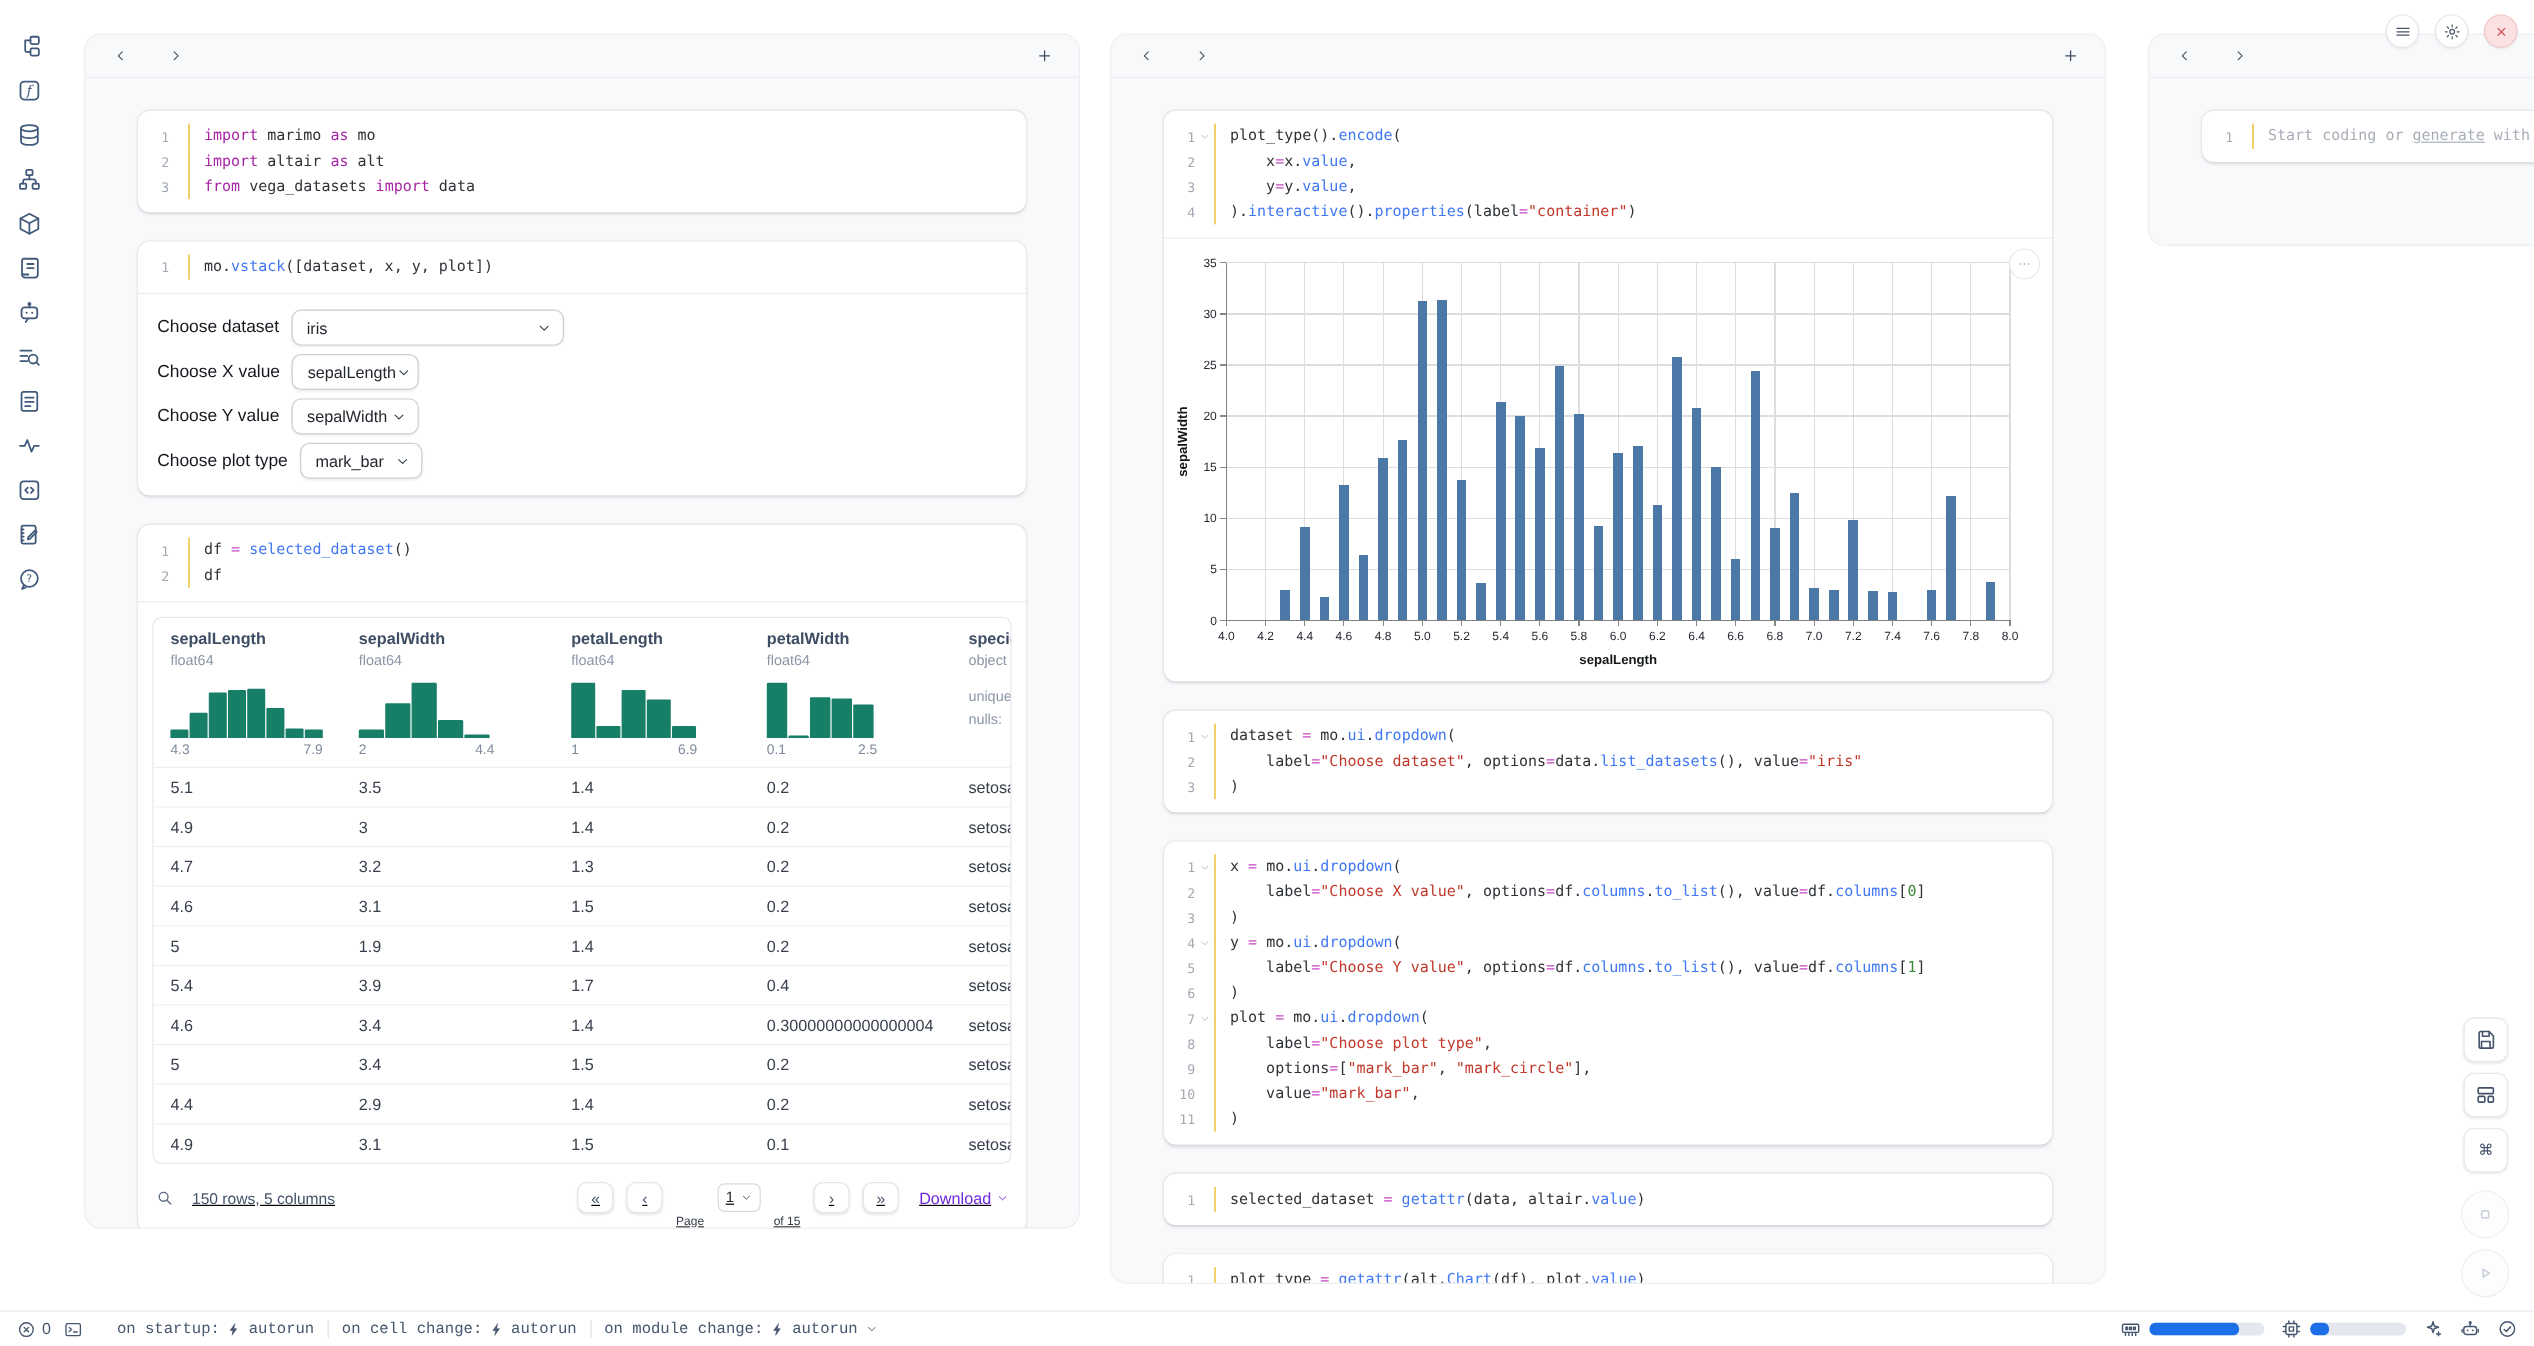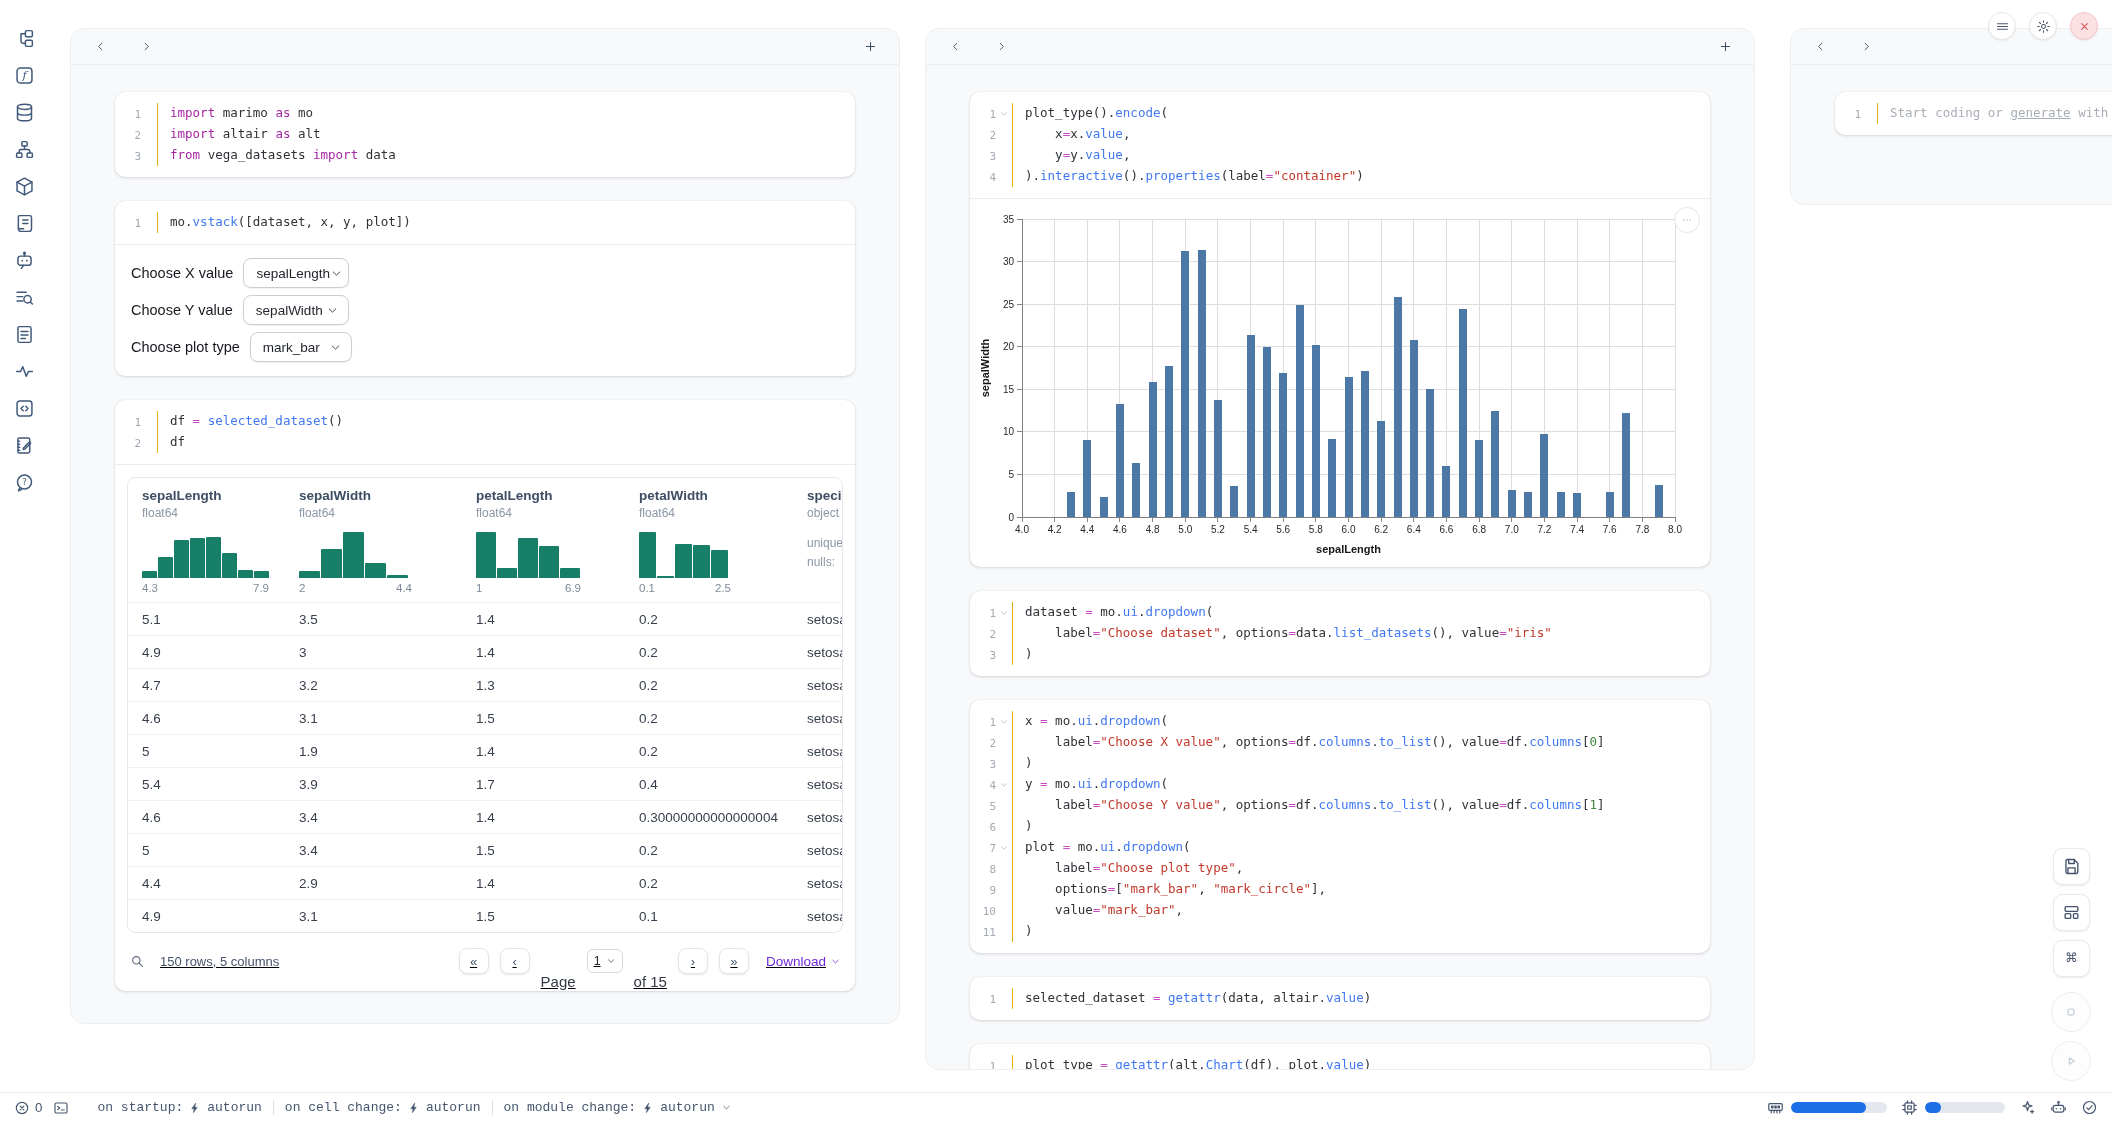--- a/index.html
+++ b/index.html
@@ -65,21 +65,21 @@
   .trow { display:flex; border-top:1px solid #EEF1F4; height:33px; align-items:center;
     font-size:13.5px; color:#373F4C; }
   .td { flex:none; padding:0 10px 0 14px; overflow:hidden; white-space:nowrap; }
   .tfoot { margin-top:10px; display:flex; align-items:center; gap:11px; padding:0 2px; height:36px;text-decoration:underline; }
   .searchic { width:16px; height:16px; color:#5C6A7E; margin-right:4px; }
   .summary { font-size:13px; color:#44536B; }
   .spacer { flex:1; }
   .navbtn { width:30px; height:26px; border-radius:8px; background:#fff; border:1px solid #E3E7EC;
     box-shadow:0 1px 2px rgba(16,24,40,.1); color:#44536B; font-size:13px; line-height:1;
     display:inline-flex; align-items:center; justify-content:center; }
-  .pglabel { font-size:15px; color:#333A45;margin-top:40px; }
+  .pglabel { font-size:10px; color:#333A45;margin-top:40px; }
   .pagesel { border:1px solid #D6DAE0; border-radius:6px; height:24px; padding:0 6px;
     display:inline-flex; align-items:center; gap:5px; font-size:12.5px; color:#23272E;
     background:#fff; cursor:pointer; }
   .pagesel .icon { width:10px; height:10px; color:#2F3A48; }
   .dl { display:inline-flex; align-items:center; gap:4px; color:#6d28d9; font-size:13.5px; margin-left:6px; }
   .dl .icon { width:11px; height:11px; }
 
   
   .chartout { position:relative; padding:10px 6px 4px 8px; }
   .dotsbtn { position:absolute; top:8px; right:10px; width:26px; height:26px; border-radius:50%;
@@ -291,20 +291,31 @@
         <article class="cell">
           <div class="code">
             <div class="line">
               <span class="ln">1</span>
               <span class="fold"></span>
               <span class="src"><span class="tk-p">mo.</span><span class="tk-f">vstack</span><span class="tk-p">([dataset, x, y, plot])</span></span>
             </div>
           </div>
           <div class="divider"></div>
           <div class="out controls">
+            <div class="ctrl-row">
+              <label>Choose dataset</label>
+              <div class="sel" style="width:227px">
+                <span>iris</span>
+                <span class="icon selchev">
+                  <svg viewBox="0 0 24 24" fill="none" stroke="currentColor" stroke-width="1.7" stroke-linecap="round" stroke-linejoin="round">
+                    <path d="M6 9.2 12 15l6-5.8"></path>
+                  </svg>
+                </span>
+              </div>
+            </div>
             <div class="ctrl-row">
               <label>Choose X value</label>
               <div class="sel" style="width:106px">
                 <span>sepalLength</span>
                 <span class="icon selchev">
                   <svg viewBox="0 0 24 24" fill="none" stroke="currentColor" stroke-width="1.7" stroke-linecap="round" stroke-linejoin="round">
                     <path d="M6 9.2 12 15l6-5.8"></path>
                   </svg>
                 </span>
               </div>

